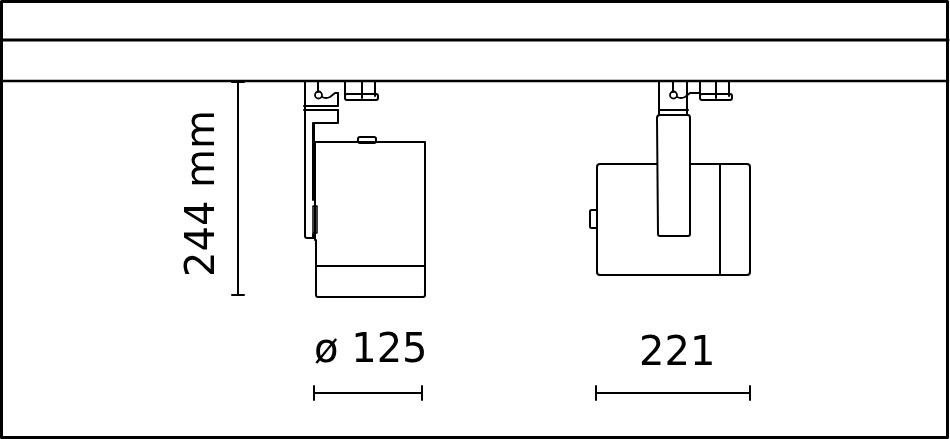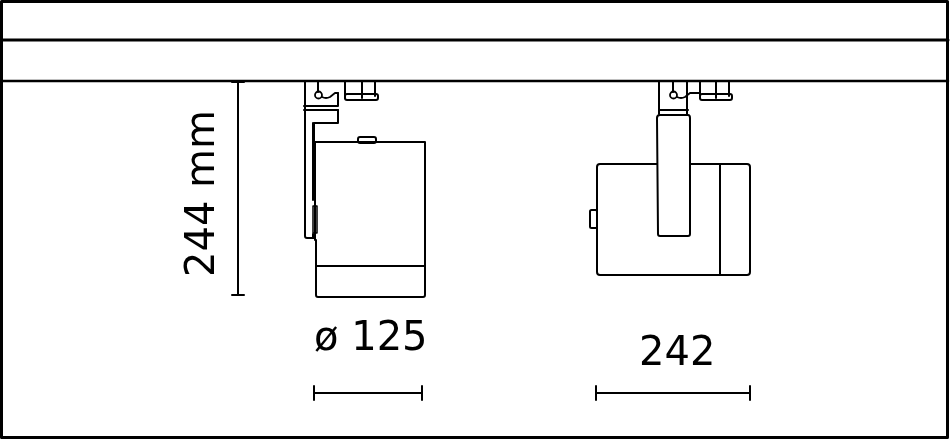--- a/index.html
+++ b/index.html
@@ -87,16 +87,16 @@
     </g>
     <g stroke-width="2">
       <line x1="596" y1="393" x2="750" y2="393"></line>
       <line x1="596" y1="386" x2="596" y2="400"></line>
       <line x1="750" y1="386" x2="750" y2="400"></line>
     </g>
   </svg>
 
   <div class="lbl dim-v" style="left:180px; top:277px;">244 mm</div>
 
-  <div class="lbl dim-h" style="left:314px; top:316px;">ø 125</div>
+  <div class="lbl dim-h" style="left:314px; top:328px;">ø 125</div>
 
-  <div class="lbl dim-h" style="left:639px; top:331px;">242</div>
+  <div class="lbl dim-h" style="left:639px; top:331px;">221</div>
 </div>
 
 </body></html>

